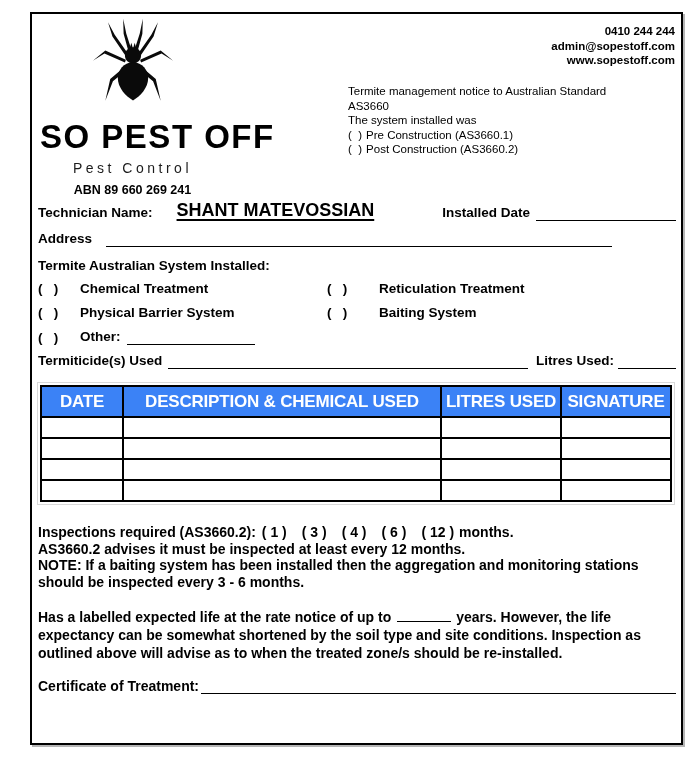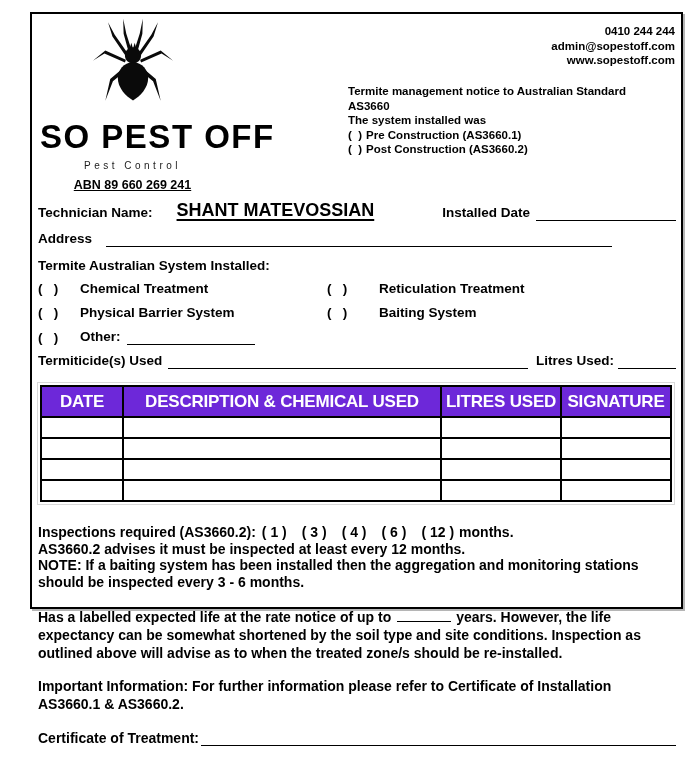--- a/index.html
+++ b/index.html
@@ -1,31 +1,31 @@
 <!DOCTYPE html>
 <html><head>
 <meta charset="utf-8">
 <style>
   html,body{margin:0;padding:0;background:#ffffff;}
   .canvas{position:relative;width:700px;height:763px;background:#fff;
           font-family:"Liberation Sans", sans-serif;color:#000;overflow:hidden;}
-  .frame{position:absolute;left:30px;top:12px;width:653px;height:597px;
+  .frame{position:absolute;left:30px;top:12px;width:653px;height:733px;
          border:2px solid #000;box-sizing:border-box;background:#fff;
          box-shadow:2px 2px 0 #b5b5b5;}
 
   
   .contact{position:absolute;top:10px;right:6px;text-align:right;
            font-weight:700;font-size:11.5px;line-height:14.5px;}
   .logo{position:absolute;left:8px;top:2px;width:185px;text-align:center;}
   .logo svg{width:94px;height:100px;display:block;margin:0 auto;}
   .brand{font-size:33px;font-weight:700;letter-spacing:1.5px;margin-top:2px;white-space:nowrap;}
-  .tagline{font-size:10px;font-weight:400;letter-spacing:3.5px;color:#1c1c1c;margin-top:4px;}
-  .abn{font-size:12.5px;font-weight:700;margin-top:7px;text-decoration:underline;}
+  .tagline{font-size:14px;font-weight:400;letter-spacing:3.5px;color:#1c1c1c;margin-top:4px;}
+  .abn{font-size:12.5px;font-weight:700;margin-top:7px;}
   .notice{position:absolute;left:316px;top:70px;width:330px;
-          font-weight:700;font-size:11.5px;line-height:14.5px;}
+          font-weight:400;font-size:11.5px;line-height:14.5px;}
   .notice .opt{display:flex;}
   .pre{white-space:pre;}
   .notice .opt .pre{margin-right:4px;}
 
   
   .form{position:absolute;left:6px;right:5px;top:186px;font-size:13.5px;font-weight:700;}
   .row{display:flex;align-items:flex-end;}
   .row .lbl{white-space:nowrap;line-height:16px;text-align:right;}
   .fill{flex:1;border-bottom:1.7px solid #000;height:14px;}
   .tech-row{margin-bottom:10px;}
@@ -43,21 +43,21 @@
   .other-row .lbl{margin-right:6px;}
   .other-row .fill{flex:0 0 128px;}
   .term-row{margin-bottom:16px;}
   .term-row .lbl{margin-right:6px;}
   .litres-lbl{margin-left:8px;margin-right:4px;white-space:nowrap;line-height:16px;}
   .litres-fill{flex:0 0 58px;border-bottom:1.7px solid #000;height:14px;}
 
   
   table.chem{border-collapse:collapse;margin-left:2px;width:630px;table-layout:fixed;
              outline:1px solid #d9d9d9;outline-offset:2px;margin-bottom:22px;}
-  table.chem th{background:#6d28d9;color:#fff;font-size:17px;font-weight:700;
+  table.chem th{background:#3b82f6;color:#fff;font-size:17px;font-weight:700;
                 letter-spacing:-0.2px;height:29px;border:2px solid #000;
                 text-align:center;padding:0;}
   table.chem td{border:2px solid #000;height:19px;padding:0;}
   .c-date{width:82px;} .c-desc{width:318px;} .c-litres{width:120px;} .c-sig{width:110px;}
 
   
   .para{font-size:14px;font-weight:700;line-height:16.5px;}
   .p1{margin-bottom:18px;}
   .insp-line{white-space:nowrap;}
   .insp-opt{white-space:pre;margin-left:15px;}
@@ -214,21 +214,20 @@
           <span>Inspections required (AS3660.2):</span><span class="insp-opt first">( 1 )</span><span class="insp-opt">( 3 )</span><span class="insp-opt">( 4 )</span><span class="insp-opt">( 6 )</span><span class="insp-opt">( 12 )</span><span class="insp-suffix">months.</span>
         </div>
         <div>AS3660.2 advises it must be inspected at least every 12 months.</div>
         <div>NOTE: If a baiting system has been installed then the aggregation and monitoring stations should be inspected every 3 - 6 months.</div>
       </div>
 
       <div class="para p2">
         <span>Has a labelled expected life at the rate notice of up to</span><span class="inline-fill"></span><span>years. However, the life expectancy can be somewhat shortened by the soil type and site conditions. Inspection as outlined above will advise as to when the treated zone/s should be re-installed.</span>
       </div>
 
-      <div class="para p3">Important Information: For further information please refer to Certificate of Installation AS3660.1 &amp; AS3660.2.</div>
 
       <div class="row cert-row para">
         <span class="lbl">Certificate of Treatment:</span>
         <span class="fill"></span>
       </div>
 
     </div>
   </div>
 </div>
 

